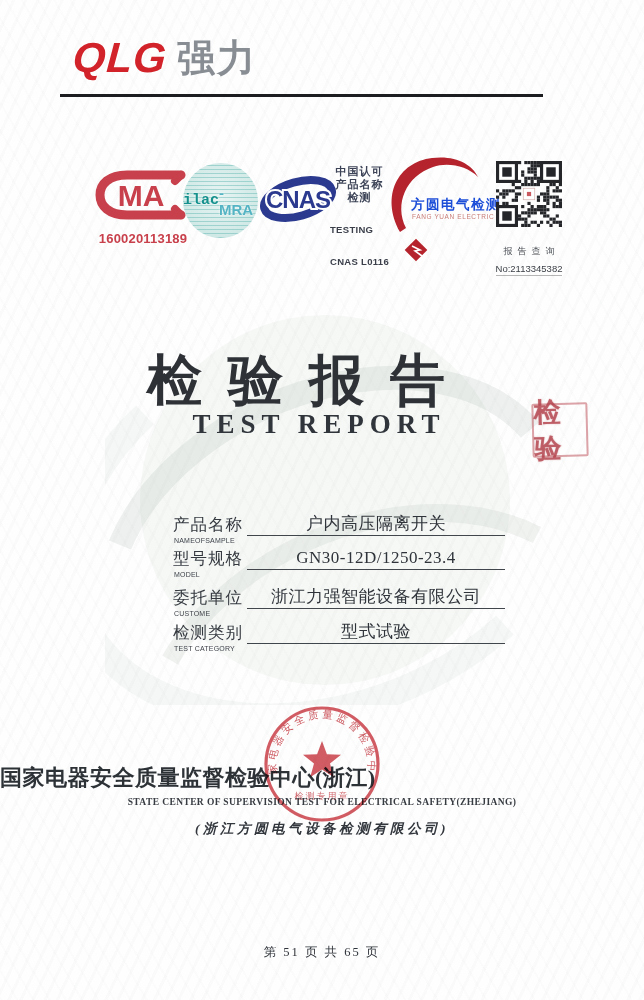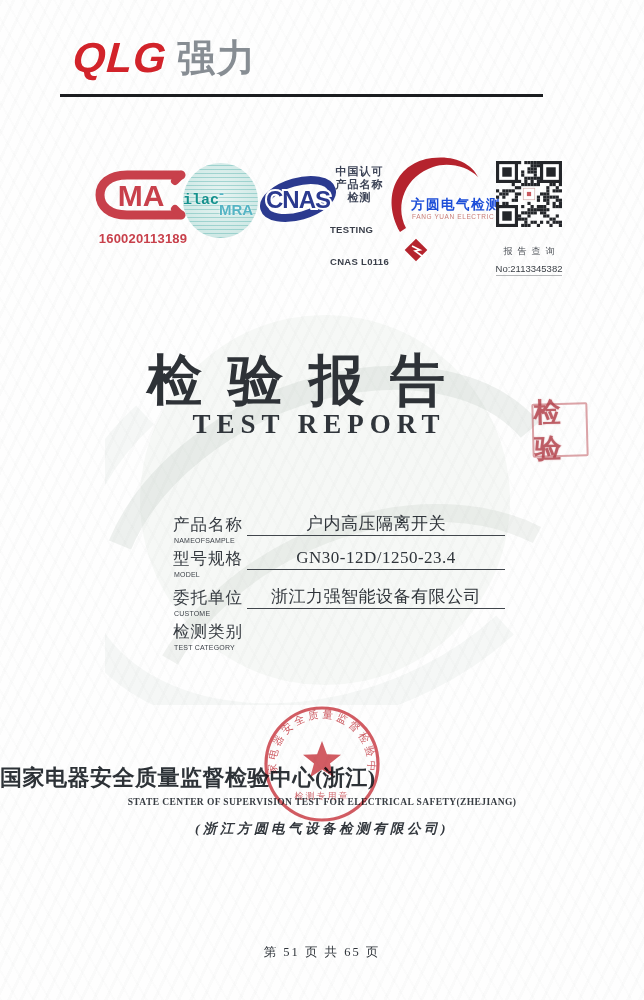--- a/index.html
+++ b/index.html
@@ -320,20 +320,21 @@
       <span class="cn">委托单位</span>
       <span class="en">CUSTOME</span>
     </div>
     <div class="field-value">浙江力强智能设备有限公司</div>
   </div>
   <div class="field-row" style="top:621px">
     <div class="field-label">
       <span class="cn">检测类别</span>
       <span class="en">TEST CATEGORY</span>
     </div>
+    <div class="field-value">型式试验</div>
   </div>
 
   <div class="issuer-cn">国家电器安全质量监督检验中心(浙江)</div>
   <div class="issuer-en">STATE CENTER OF SUPERVISION TEST FOR ELECTRICAL SAFETY(ZHEJIANG)</div>
   <div class="issuer-co">(浙江方圆电气设备检测有限公司)</div>
 
   <svg class="stamp" width="122" height="122" viewBox="0 0 122 122">
     <defs>
       <path id="stampArc" d="M17.8,76.7 A46,46 0 1 1 104.2,76.7" fill="none"></path>
     </defs>

